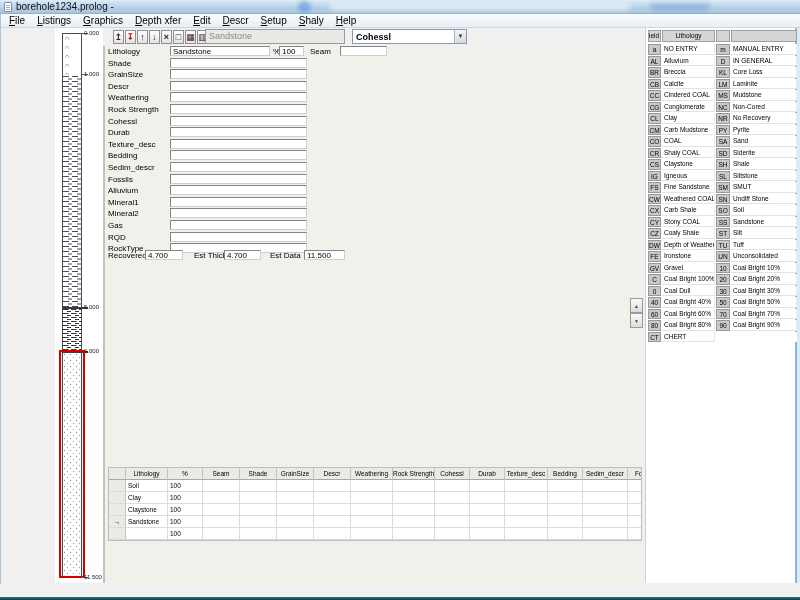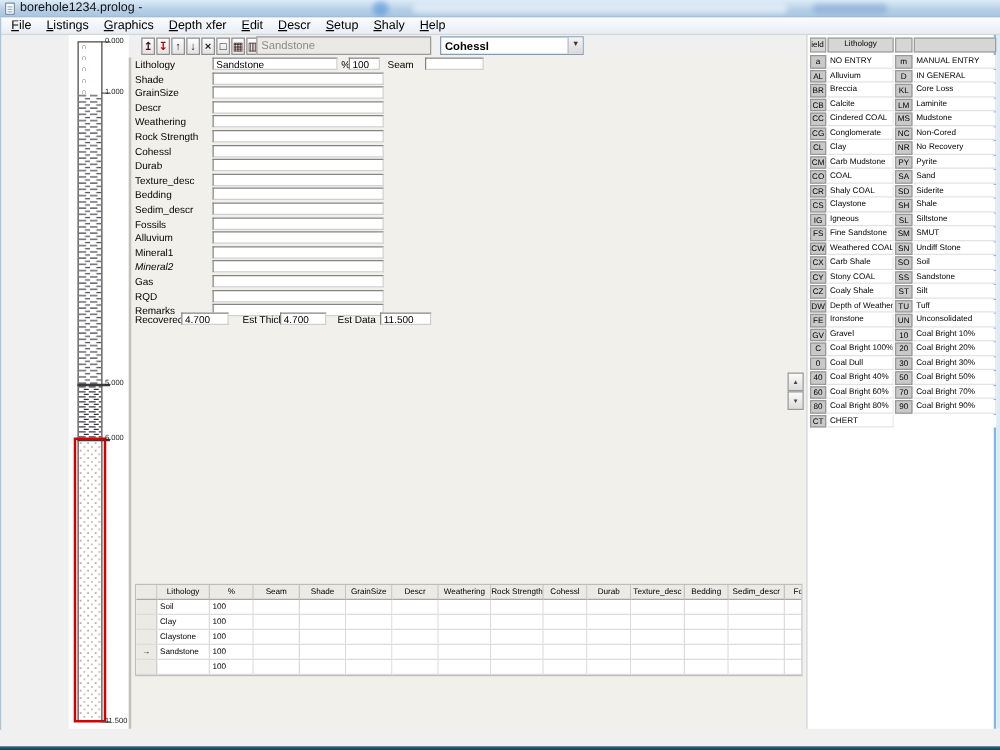--- a/index.html
+++ b/index.html
@@ -226,34 +226,34 @@
           <div class="field" style="width: 137px;"></div>
         </div>
         <div class="form-row" style="top: 139.2px;">
           <div class="form-label">Alluvium</div>
           <div class="field" style="width: 137px;"></div>
         </div>
         <div class="form-row" style="top: 150.8px;">
           <div class="form-label">Mineral1</div>
           <div class="field" style="width: 137px;"></div>
         </div>
-        <div class="form-row" style="top: 162.4px; font-style: italic;">
+        <div class="form-row" style="top: 162.4px;">
           <div class="form-label">Mineral2</div>
           <div class="field" style="width: 137px;"></div>
         </div>
         <div class="form-row" style="top: 174px;">
           <div class="form-label">Gas</div>
           <div class="field" style="width: 137px;"></div>
         </div>
         <div class="form-row" style="top: 185.6px;">
           <div class="form-label">RQD</div>
           <div class="field" style="width: 137px;"></div>
         </div>
         <div class="form-row" style="top: 197.2px;">
-          <div class="form-label">Remarks</div>
+          <div class="form-label">RockType</div>
           <div class="field" style="width: 137px;"></div>
         </div>
       </div>
 
     <span class="inline-lbl" style="left:168px;top:1px;">%</span>
     <div class="field" style="left:174px;top:0;width:25px;">100</div>
     <span class="inline-lbl" style="left:205px;top:1px;">Seam</span>
     <div class="field" style="left:235px;top:0;width:47px;"></div>
 
     <span class="inline-lbl" style="left:3px;top:205px;">Recovered</span>

